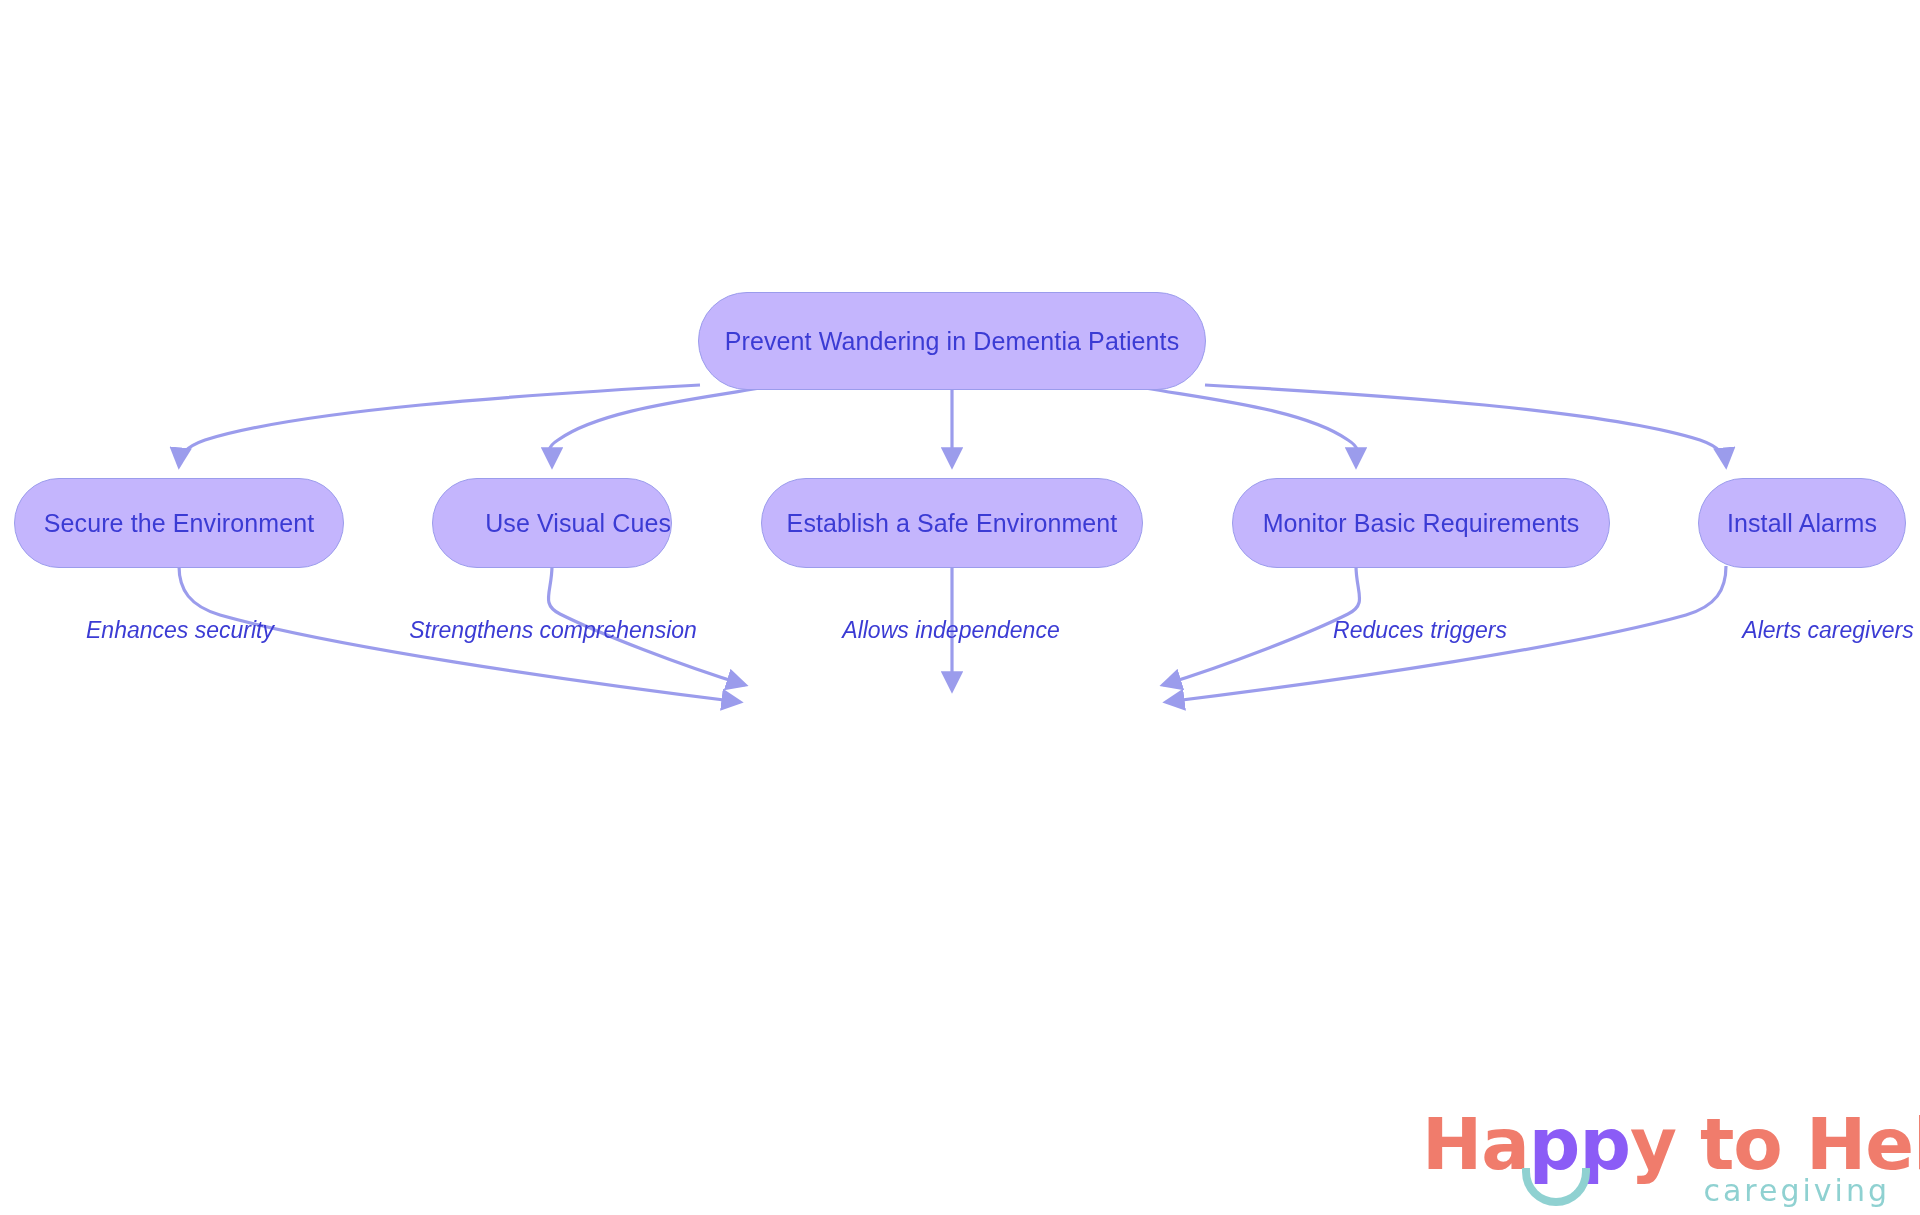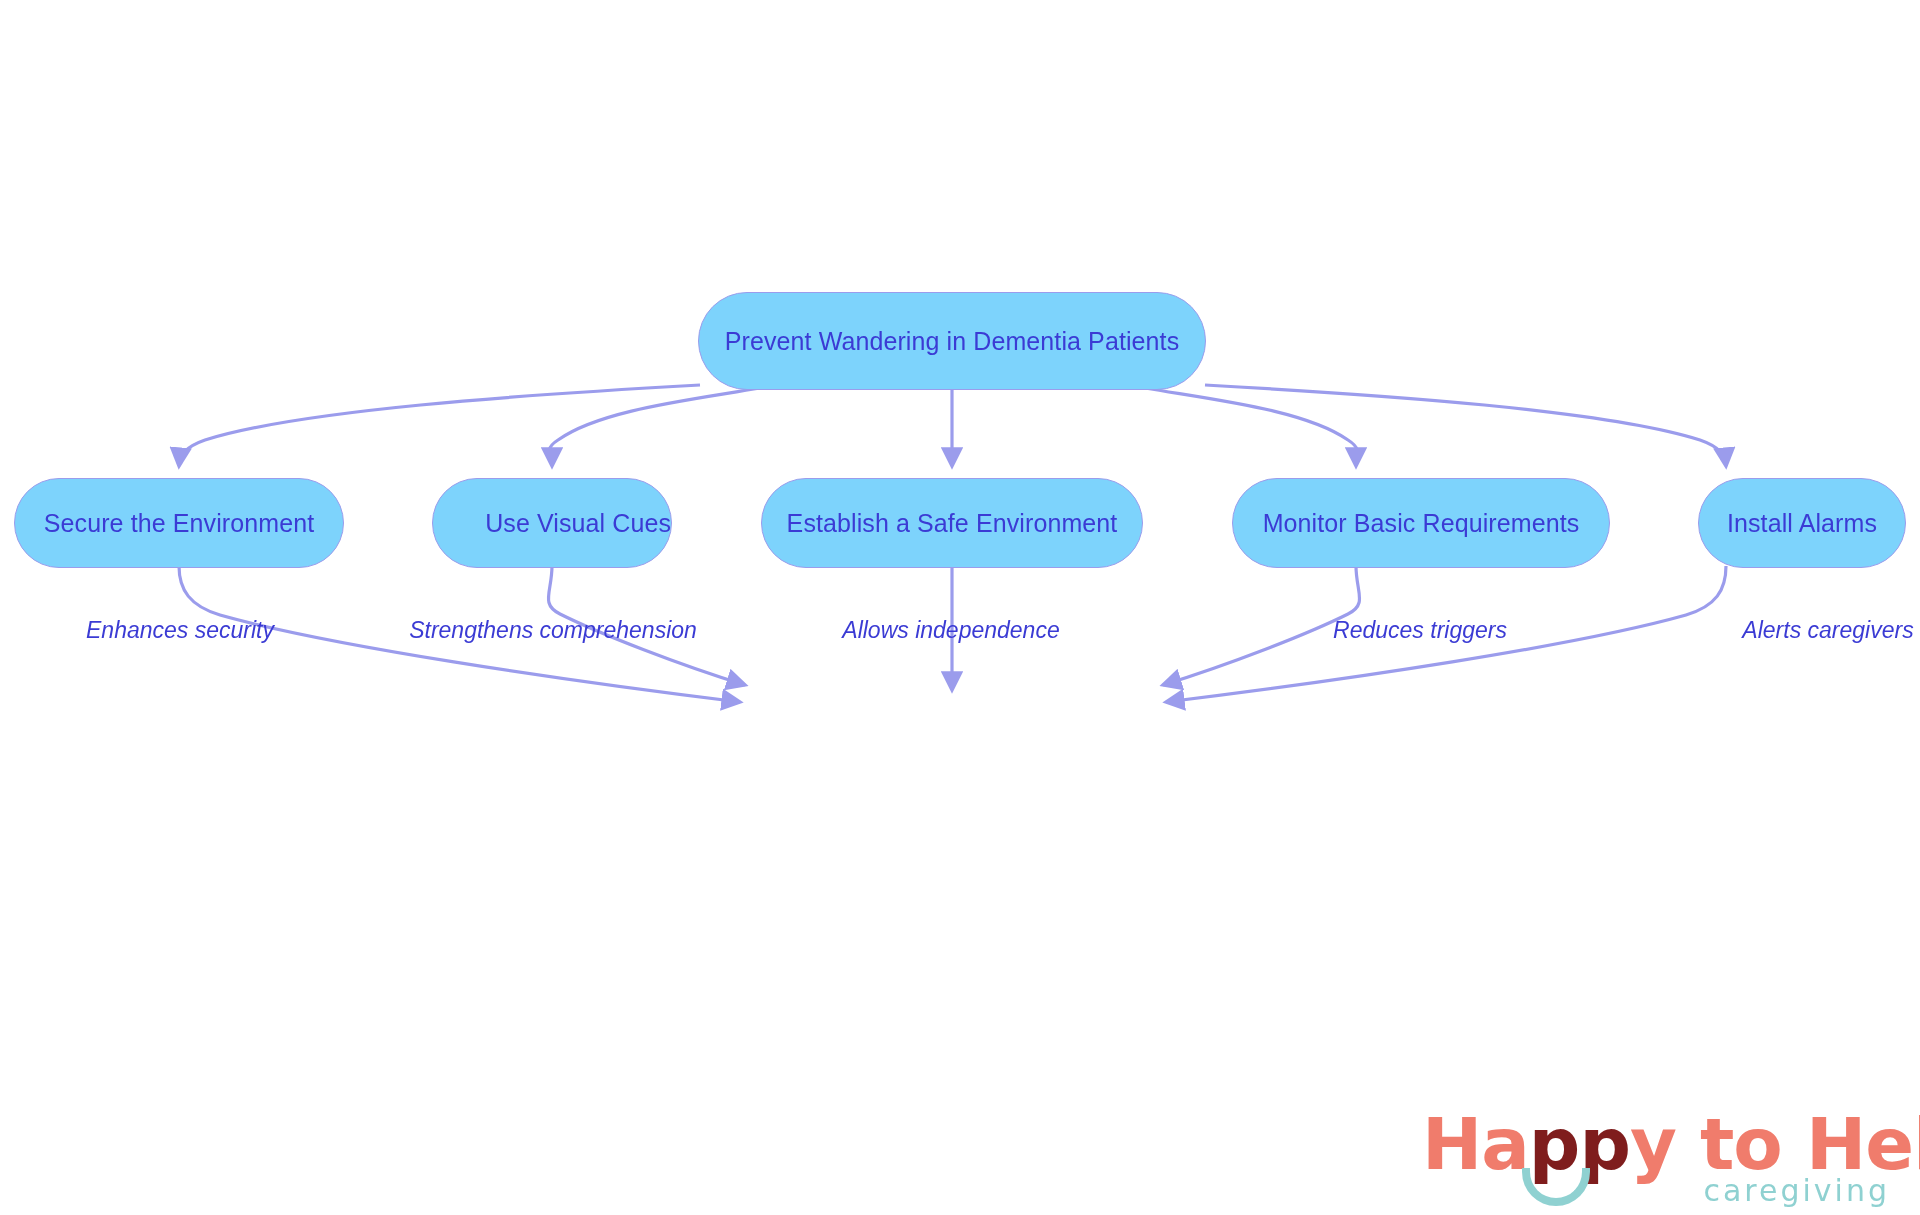--- a/index.html
+++ b/index.html
@@ -27,21 +27,21 @@
     position: absolute;
     left: 0;
     top: 0;
     width: 1920px;
     height: 1215px;
   }
 
   .node {
     position: absolute;
     box-sizing: border-box;
-    background: #7dd3fc;
+    background: #c4b5fd;
     border: 1.6px solid #9b9cec;
     border-radius: 999px;
     display: flex;
     align-items: center;
     justify-content: center;
     color: #3b3bd4;
     font-size: 25px;
     font-family: "Liberation Sans", sans-serif;
     letter-spacing: 0.1px;
     white-space: nowrap;
@@ -72,21 +72,21 @@
     left: 0;
     top: 0;
     font-size: 72px;
     font-weight: bold;
     letter-spacing: -1px;
     font-family: "DejaVu Sans", sans-serif;
     line-height: 1;
     white-space: nowrap;
   }
   .logo-coral { color: #f07c6c; }
-  .logo-teal  { color: #7f1d1d; }
+  .logo-teal  { color: #8b5cf6; }
   .logo-sub {
     position: absolute;
     right: 2px;
     top: 68px;
     font-size: 30px;
     color: #8fd1d1;
     letter-spacing: 3px;
     font-family: "DejaVu Sans", sans-serif;
     line-height: 1;
     white-space: nowrap;

